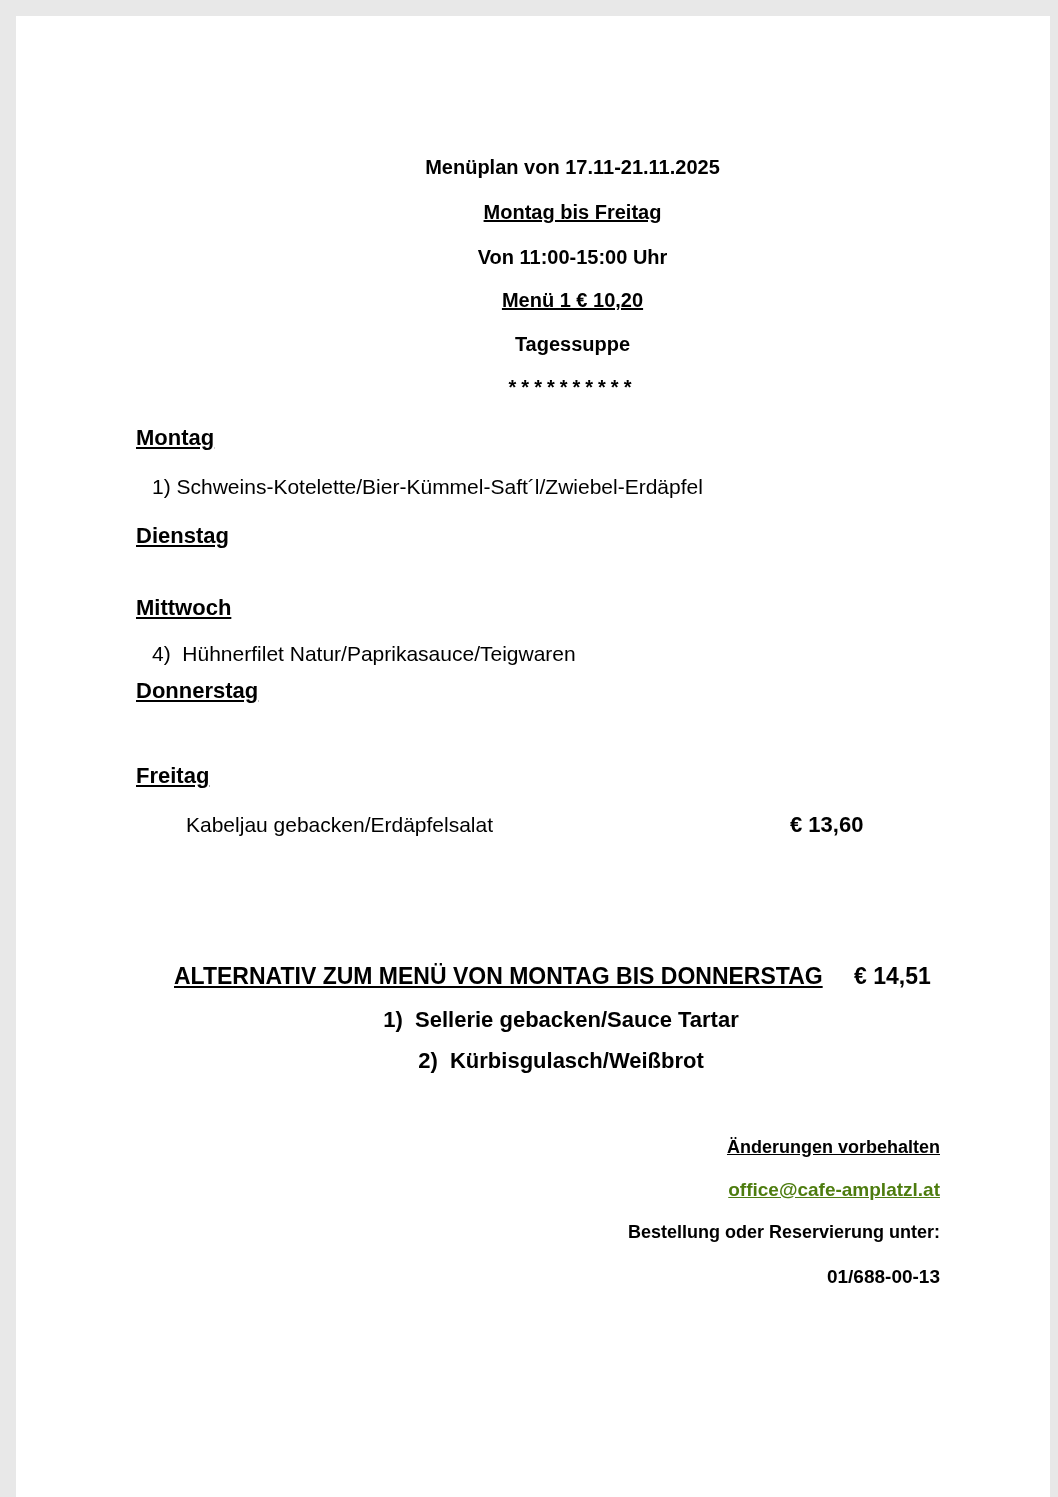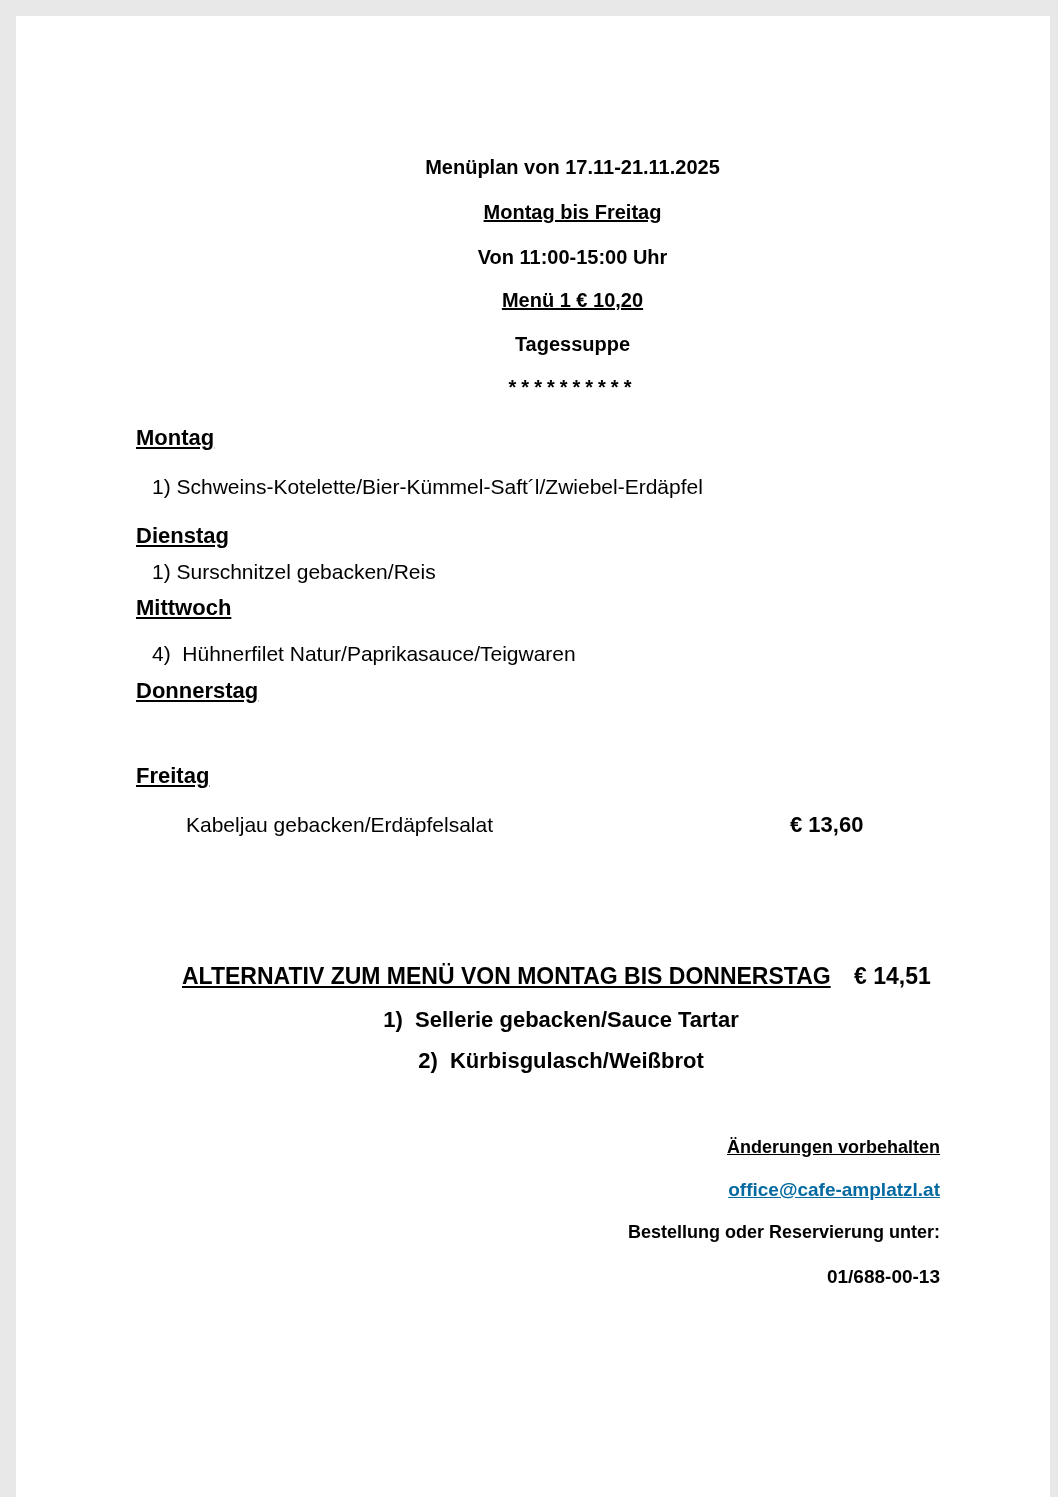--- a/index.html
+++ b/index.html
@@ -21,21 +21,21 @@
   .u { text-decoration: underline; }
   .asterisks { letter-spacing: 5px; font-size: 20px; }
 
   
   .day  { left: 112px; font-size: 22px; font-weight: bold; text-decoration: underline; }
   .item { left: 128px; font-size: 21px; font-weight: normal; }
   .item-indent { left: 162px; }
   .price { font-weight: bold; font-size: 22px; }
 
   
-  .alt-heading { left: 150px; font-size: 23px; font-weight: bold; text-decoration: underline; margin-left: 8px; }
+  .alt-heading { left: 150px; font-size: 23px; font-weight: bold; text-decoration: underline; }
   .alt-price   { left: 830px; font-size: 23px; font-weight: bold; }
   .alt-item    { left: 128px; width: 834px; text-align: center; font-size: 22px; font-weight: bold; }
 
   
   .fcol { left: 132px; width: 800px; text-align: right; font-weight: bold; font-size: 18px; }
   .email { font-size: 19px; text-decoration: underline; cursor: pointer; }
   .phone { font-size: 19px; }
 </style>
 </head>
 <body>
@@ -46,35 +46,34 @@
   <div class="line hcol u" style="top:176px">Montag bis Freitag</div>
   <div class="line hcol" style="top:221px">Von 11:00-15:00 Uhr</div>
   <div class="line hcol u" style="top:264px">Menü 1 € 10,20</div>
   <div class="line hcol" style="top:308px">Tagessuppe</div>
   <div class="line hcol asterisks" style="top:351px">**********</div>
 
   <div class="line day" style="top:401px">Montag</div>
   <div class="line item" style="top:450px">1) Schweins-Kotelette/Bier-Kümmel-Saft´l/Zwiebel-Erdäpfel</div>
 
   <div class="line day" style="top:499px">Dienstag</div>
-  <div class="line item" style="top:535px">1) Surschnitzel gebacken/Reis</div>
 
   <div class="line day" style="top:571px">Mittwoch</div>
   <div class="line item" style="top:617px">4)  Hühnerfilet Natur/Paprikasauce/Teigwaren</div>
 
   <div class="line day" style="top:654px">Donnerstag</div>
 
   <div class="line day" style="top:739px">Freitag</div>
   <div class="line item item-indent" style="top:788px">Kabeljau gebacken/Erdäpfelsalat</div>
   <div class="line price" style="top:788px; left:766px">€ 13,60</div>
 
   <div class="line alt-heading" style="top:939px">ALTERNATIV ZUM MENÜ VON MONTAG BIS DONNERSTAG</div>
   <div class="line alt-price" style="top:939px">€ 14,51</div>
   <div class="line alt-item" style="top:983px">1)  Sellerie gebacken/Sauce Tartar</div>
   <div class="line alt-item" style="top:1024px">2)  Kürbisgulasch/Weißbrot</div>
 
   <div class="line fcol u" style="top:1113px">Änderungen vorbehalten</div>
   <div class="line fcol">&nbsp;</div>
-  <div class="line fcol email" style="top: 1155px; color: #0369a1;">office@cafe-amplatzl.at</div>
+  <div class="line fcol email" style="top: 1155px; color: #4d7c0f;">office@cafe-amplatzl.at</div>
   <div class="line fcol" style="top:1198px">Bestellung oder Reservierung unter:</div>
   <div class="line fcol phone" style="top:1242px">01/688-00-13</div>
 
 </div>
 
 </body></html>

